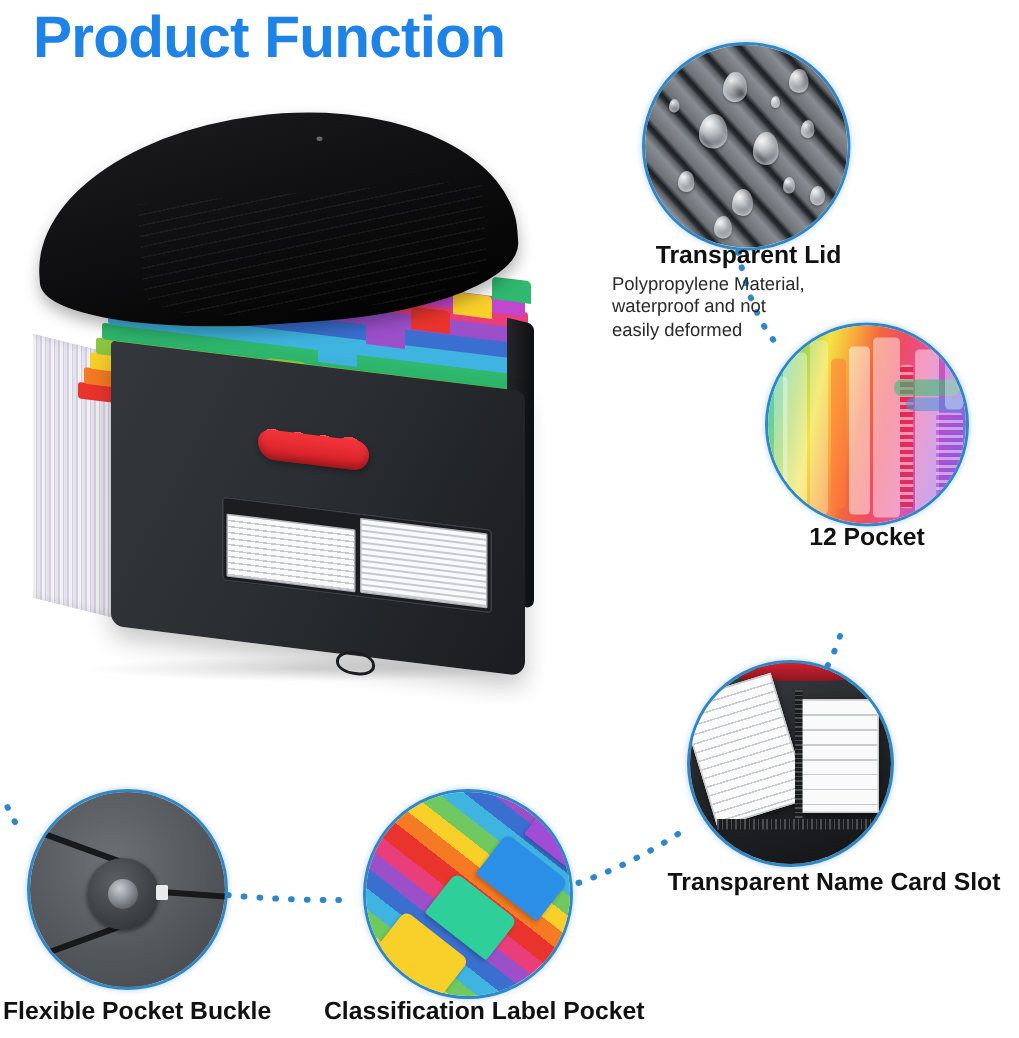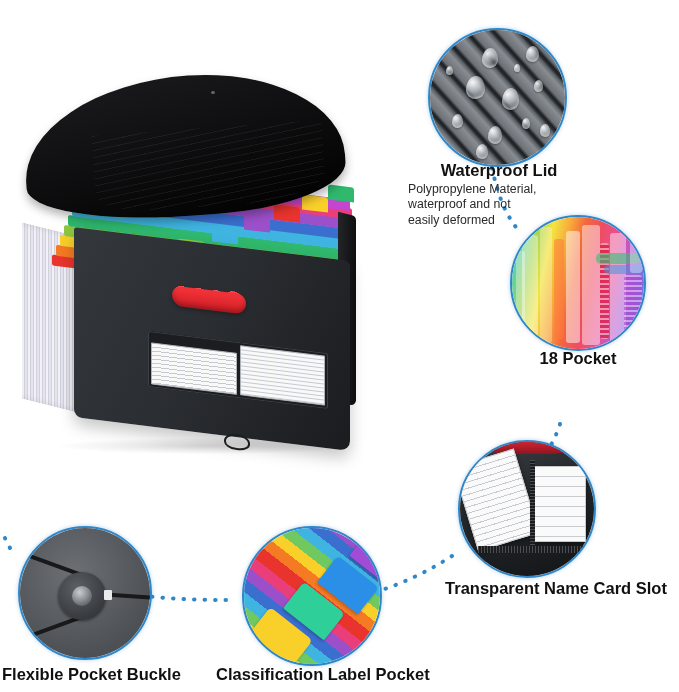--- a/index.html
+++ b/index.html
@@ -330,20 +330,21 @@
 
   
   .dotline { position: absolute; }
   .dotline svg { display: block; overflow: visible; }
 </style>
 </head>
 <body>
 
 <div class="stage">
 
+  <div id="page-title">Product Function</div>
 
   <div id="product-hero">
 
     <div class="shadow-ground"></div>
 
     <div class="pages-left"></div>
 
     <div class="rainbow-stack">
       <div class="rb" style="left:6px;  top:92px; width:284px; background:#e8342c; transform:skewY(7deg);"></div>
       <div class="rb" style="left:10px; top:82px; width:282px; background:#f47a23; transform:skewY(7deg);"></div>
@@ -404,42 +405,42 @@
       <div class="drop" style="left:104px; top:50px; width:9px; height:12px;"></div>
       <div class="drop" style="left:22px; top:84px; width:11px; height:14px;"></div>
       <div class="drop" style="left:58px; top:96px; width:14px; height:18px;"></div>
       <div class="drop" style="left:92px; top:88px; width:8px; height:11px;"></div>
       <div class="drop" style="left:110px; top:94px; width:10px; height:13px;"></div>
       <div class="drop" style="left:46px; top:114px; width:12px; height:15px;"></div>
       <div class="drop" style="left:16px; top:36px; width:7px; height:9px;"></div>
       <div class="drop" style="left:84px; top:34px; width:6px; height:8px;"></div>
     </div>
   </div>
-  <div class="feature-heading" style="left:428px; top:160px; width:142px;">Waterproof Lid</div>
+  <div class="feature-heading" style="left:428px; top:160px; width:142px;">Transparent Lid</div>
   <div class="feature-desc" style="left:408px; top:182px; width:182px;">Polypropylene Material,<br>waterproof and not<br>easily deformed</div>
 
   <div class="circle cir-pocket" style="left:510px; top:215px; width:136px; height:136px;">
     <div class="inner">
       <div class="slab" style="left:10px; top:18px; width:16px; height:104px; background:rgba(255,255,255,.42);"></div>
       <div class="slab" style="left:28px; top:10px; width:12px; height:116px; background:rgba(255,255,255,.30);"></div>
       <div class="slab" style="left:42px; top:22px; width:10px; height:100px; background:rgba(255,120,60,.55);"></div>
       <div class="slab" style="left:54px; top:14px; width:14px; height:112px; background:rgba(255,255,255,.50);"></div>
       <div class="slab" style="left:70px; top:8px;  width:18px; height:120px; background:rgba(255,255,255,.46);"></div>
       <div class="slab" style="left:88px; top:26px; width:9px;  height:96px;  background:rgba(220,20,60,.60);
            background-image:repeating-linear-gradient(180deg, rgba(255,255,255,.5) 0 2px, transparent 2px 5px);"></div>
       <div class="slab" style="left:98px; top:16px; width:16px; height:110px; background:rgba(255,255,255,.44);"></div>
       <div class="slab" style="left:112px; top:58px; width:18px; height:66px;  background:rgba(175,70,210,.55);
            background-image:repeating-linear-gradient(180deg, rgba(255,255,255,.45) 0 2px, transparent 2px 5px);"></div>
       <div class="slab" style="left:84px; top:36px; width:44px; height:11px; background:rgba(60,190,120,.62); border-radius:5px;"></div>
       <div class="slab" style="left:92px; top:48px; width:38px; height:9px;  background:rgba(70,150,220,.55); border-radius:5px;"></div>
       <div class="slab" style="left:4px;  top:34px; width:9px;  height:88px; background:rgba(255,255,255,.35);"></div>
       <div class="slab" style="left:118px; top:12px; width:12px; height:44px; background:rgba(255,255,255,.38);"></div>
     </div>
   </div>
-  <div class="feature-heading" style="left:504px; top:348px; width:148px;">18 Pocket</div>
+  <div class="feature-heading" style="left:504px; top:348px; width:148px;">12 Pocket</div>
 
   <div class="circle cir-card" style="left:458px; top:440px; width:138px; height:138px;">
     <div class="inner">
       <div class="cardtop-red" style="left:24px; top:0px; width:96px; height:12px; border-radius:0 0 40% 40%;"></div>
       <div class="lined-card" style="left:4px; top:14px; width:62px; height:86px; transform:rotate(-17deg);"></div>
       <div class="lined-card" style="left:74px; top:24px; width:50px; height:74px;
            background-image:repeating-linear-gradient(180deg,#fafafa 0px,#fafafa 9px,#c8ccd0 9px,#c8ccd0 10px);"></div>
       <div class="card-ridge" style="left:18px; top:104px; width:108px; height:7px;"></div>
       <div class="card-ridge" style="left:70px; top:18px; width:5px; height:86px;
            background:repeating-linear-gradient(180deg,#4a4e52 0 1px,#1a1c1e 1px 3px);"></div>

